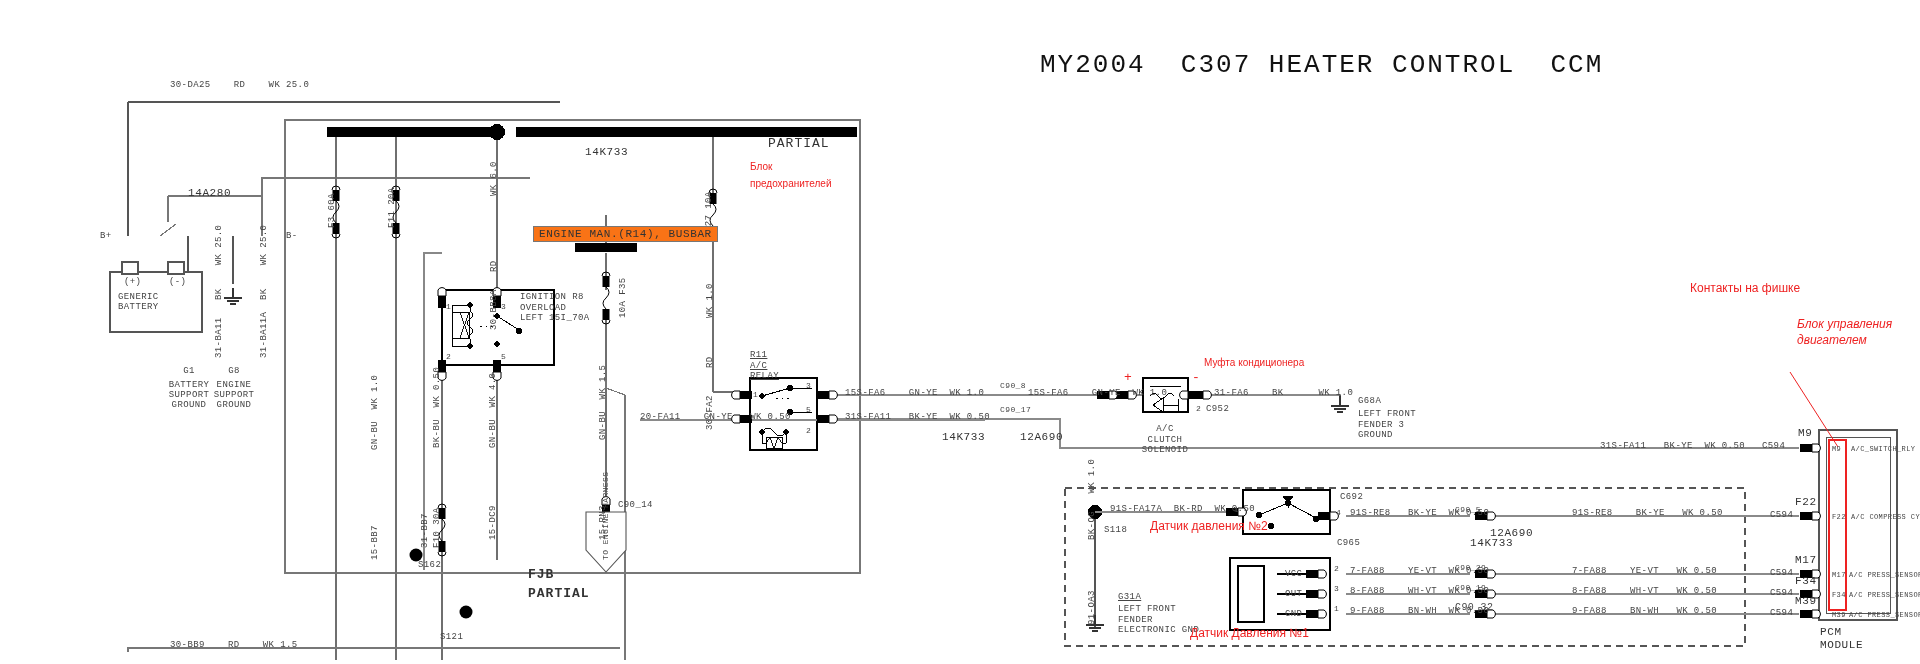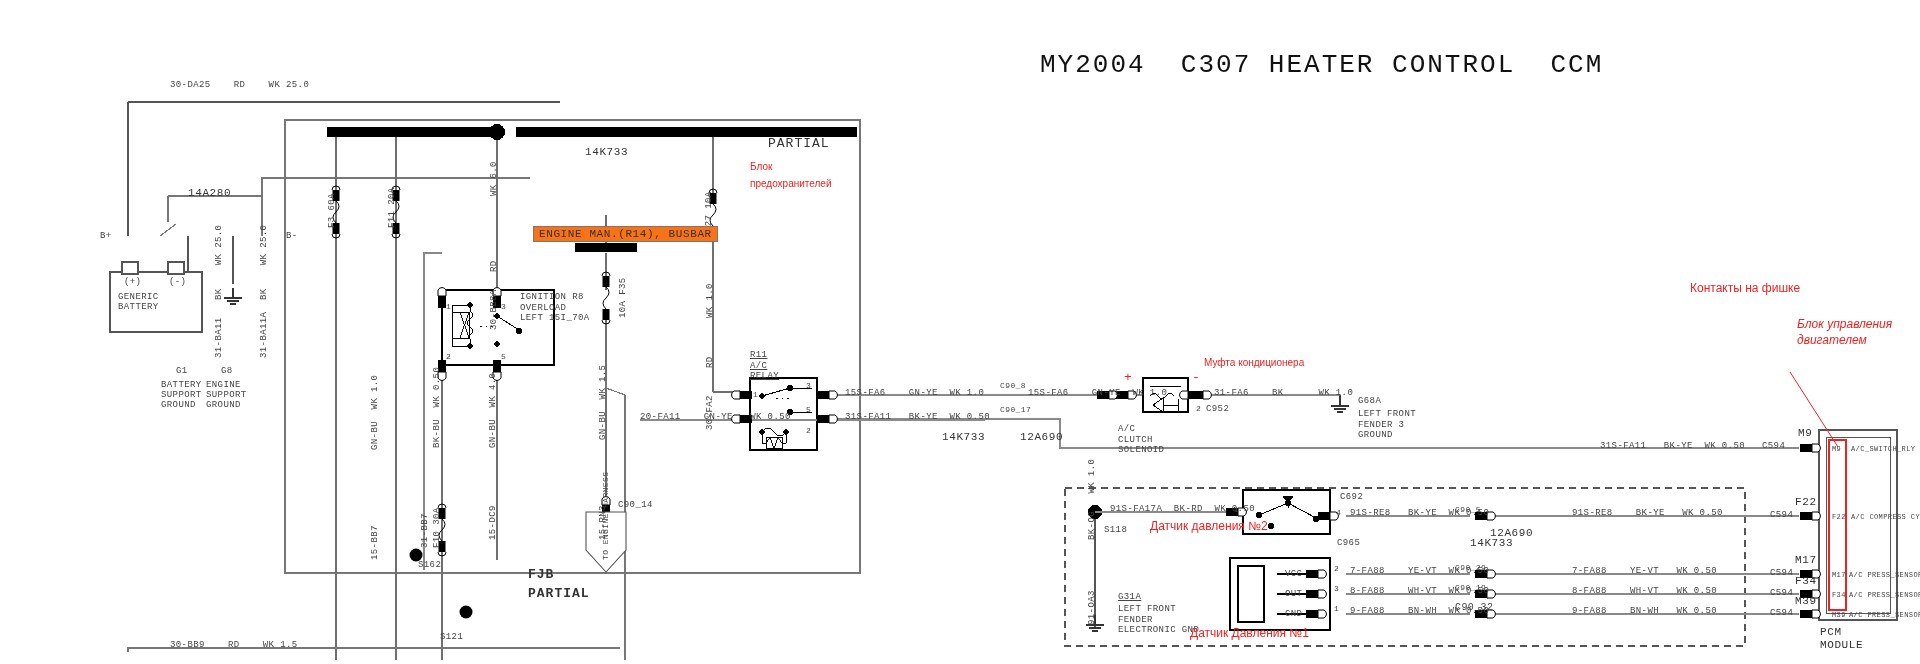--- a/index.html
+++ b/index.html
@@ -11,21 +11,21 @@
   .t{position:absolute;white-space:pre;color:#444;
      font-family:"Liberation Mono","DejaVu Sans Mono",monospace;
      font-size:9px;line-height:10px;letter-spacing:.4px;}
   .t.ru{color:#ee2222;font-family:"Liberation Sans","DejaVu Sans",sans-serif;
         font-size:10px;letter-spacing:0;font-weight:400;}
   .t.ru.sm{font-size:12px;}
   .t.big{font-size:26px;color:#111;letter-spacing:2px;}
   .t.med{font-size:13px;color:#333;letter-spacing:1px;}
   .t.mid{font-size:11px;color:#333;letter-spacing:.6px;}
   .t.vert{transform-origin:0 0;transform:rotate(-90deg);}
-  .t.c{text-align:left;margin-left:8px;}
+  .t.c{text-align:center;}
 </style>
 </head>
 <body>
 
 <div id="stage">
 
 <svg width="1920" height="664">
   <defs>
     <g id="fuseSym">
       <rect x="-3.5" y="-22" width="7" height="11" fill="#000"></rect>

